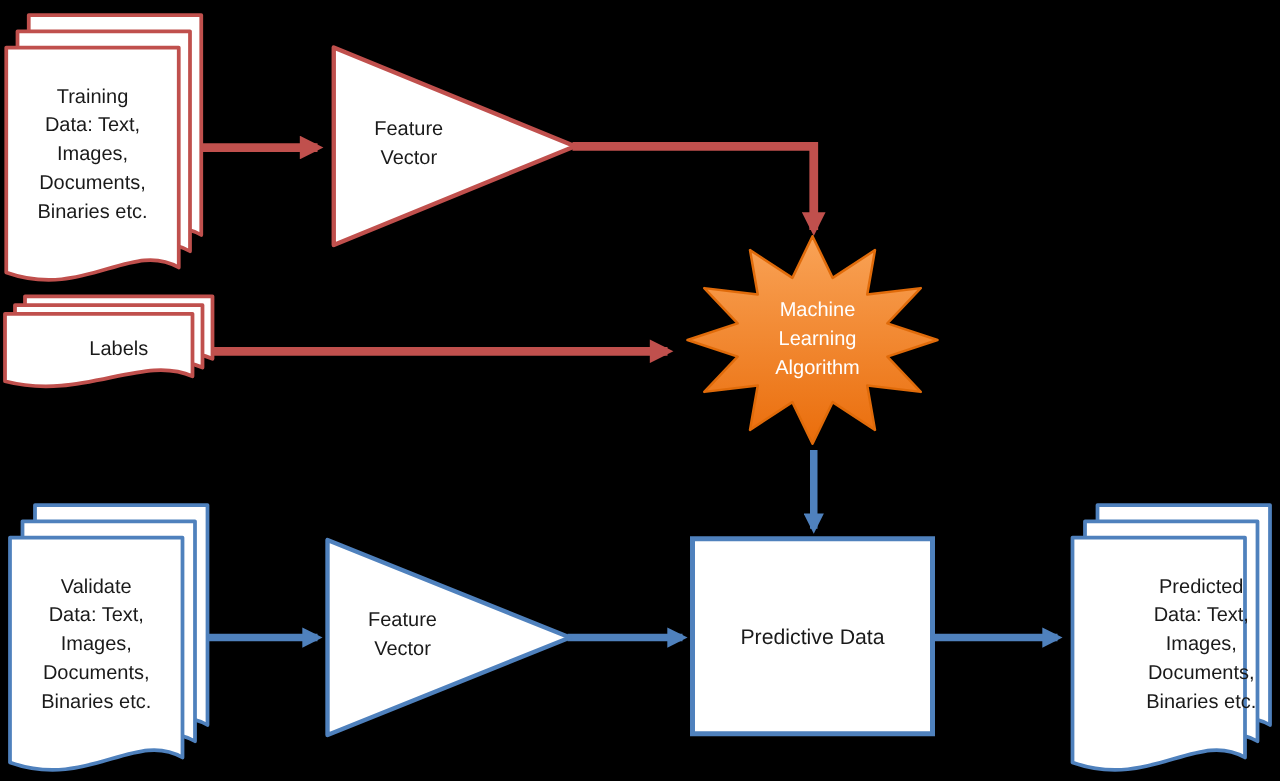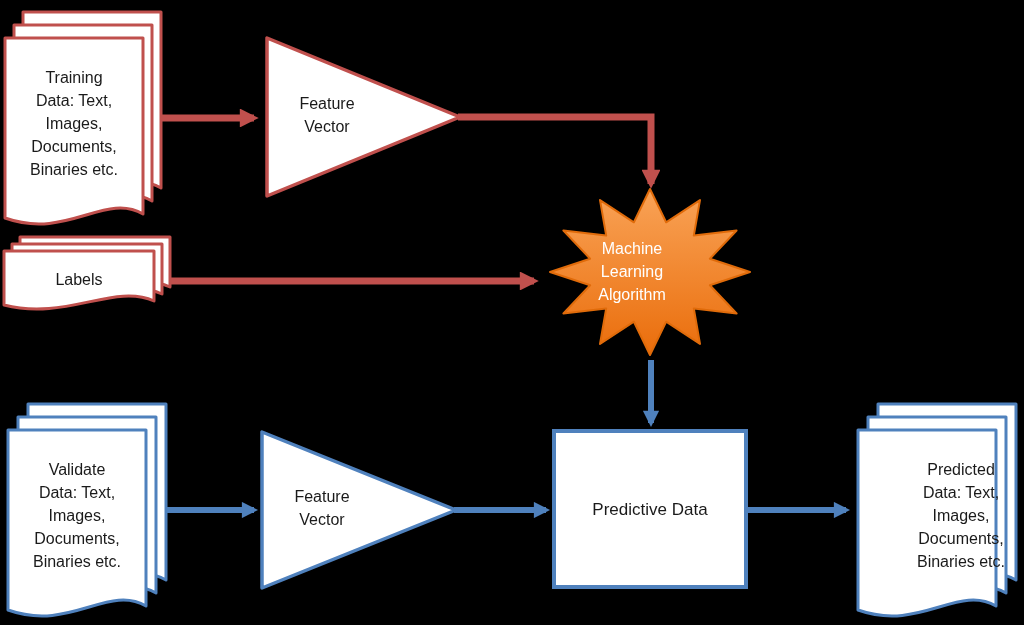--- a/index.html
+++ b/index.html
@@ -83,23 +83,23 @@
 
   <div class="lbl" style="left:5px;top:66px;width:138px;">Training
 Data: Text,
 Images,
 Documents,
 Binaries etc.</div>
 
   <div class="lbl" style="left:275px;top:92px;width:104px;">Feature
 Vector</div>
 
-  <div class="lbl" style="left:4px;top:268px;width:150px;">Labels</div>
+  <div class="lbl" style="left:20px;top:268px;width:150px;">Labels</div>
 
-  <div class="lbl white" style="left:567px;top:237px;width:130px;">Machine
+  <div class="lbl white" style="left:589px;top:237px;width:130px;">Machine
 Learning
 Algorithm</div>
 
   <div class="lbl" style="left:8px;top:458px;width:138px;text-align:center;">Validate
 Data: Text,
 Images,
 Documents,
 Binaries etc.</div>
 
   <div class="lbl" style="left:270px;top:485px;width:104px;">Feature

